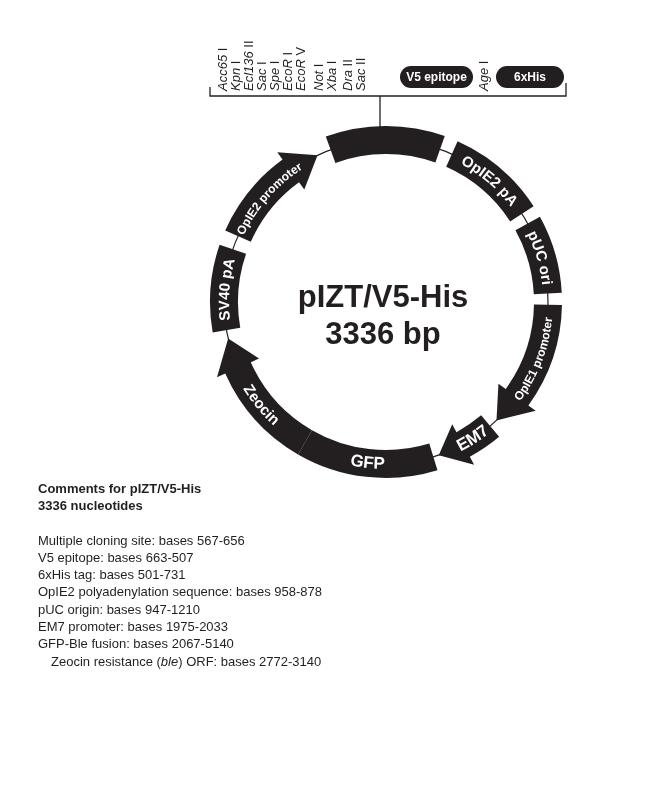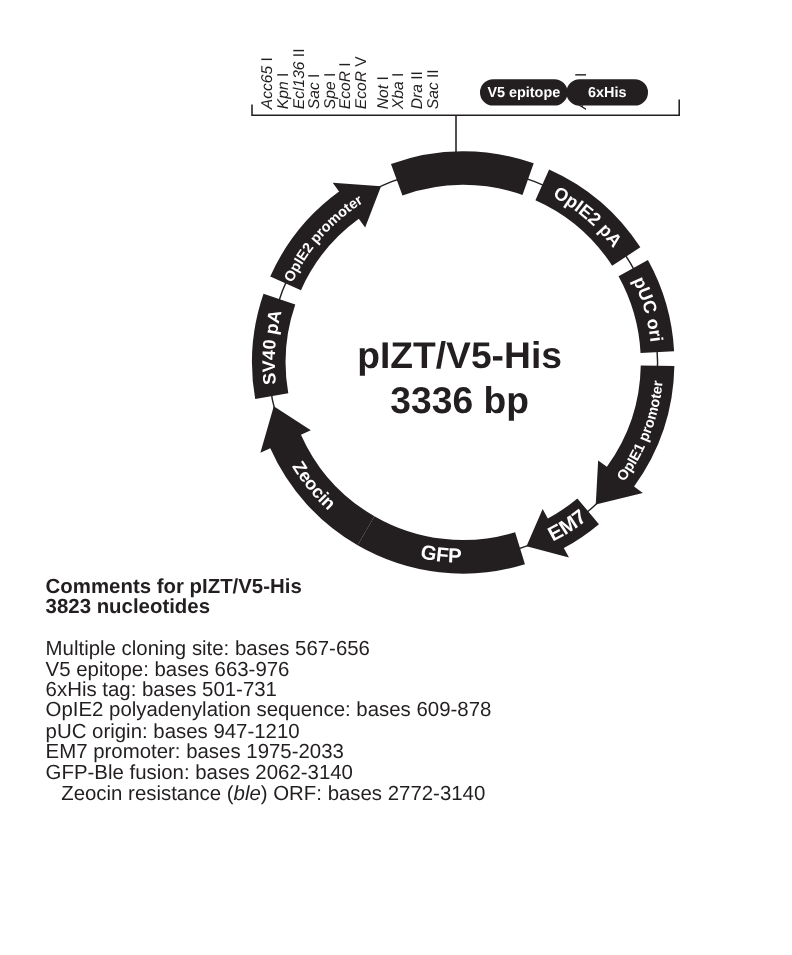--- a/index.html
+++ b/index.html
@@ -3,21 +3,21 @@
 <meta charset="utf-8">
 <style>
   html, body { margin: 0; padding: 0; background: #ffffff; }
   body { width: 660px; height: 796px; position: relative; overflow: hidden;
          font-family: "Liberation Sans", sans-serif; color: #231f20; }
   #map { position: absolute; left: 0; top: 0; }
   .site-label { position: absolute; font-size: 13px; line-height: 13px;
                 transform-origin: left top; white-space: nowrap; color: #231f20; }
   .tag-box { position: absolute; background: #231f20; color: #fff; font-weight: bold;
              font-size: 12px; height: 22px; line-height: 22px; text-align: center; border-radius: 11px; }
-  .comments { position: absolute; left: 38px; top: 480px; font-size: 17px; line-height: 17.3px; color: #231f20; }
+  .comments { position: absolute; left: 38px; top: 480px; font-size: 13px; line-height: 17.3px; color: #231f20; }
   .comments .hdr { font-weight: bold; }
   .comments .gap { height: 17px; }
   .comments .indent { padding-left: 13px; }
 </style>
 </head>
 <body>
 
 <svg id="map" width="660" height="500" viewBox="0 0 660 500">
   <g id="bracket">
     <path d="M210 87 L210 96 L566 96 L566 83" fill="none" stroke="#231f20" stroke-width="1.3"></path>
@@ -82,30 +82,30 @@
     <div class="site-label" style="left: 281px; top: 91px; transform: rotate(-90deg);"><i>EcoR</i><span> I</span></div>
     <div class="site-label" style="left: 294px; top: 91px; transform: rotate(-90deg);"><i>EcoR</i><span> V</span></div>
     <div class="site-label" style="left: 312px; top: 91px; transform: rotate(-90deg);"><i>Not</i><span> I</span></div>
     <div class="site-label" style="left: 325px; top: 91px; transform: rotate(-90deg);"><i>Xba</i><span> I</span></div>
     <div class="site-label" style="left: 341px; top: 91px; transform: rotate(-90deg);"><i>Dra</i><span> II</span></div>
     <div class="site-label" style="left: 354px; top: 91px; transform: rotate(-90deg);"><i>Sac</i><span> II</span></div>
     <div class="site-label" style="left: 477px; top: 91px; transform: rotate(-90deg);"><i>Age</i><span> I</span></div>
   </div>
 <div id="mcs-tags">
     <div class="tag-box" style="left: 400px; top: 66px; width: 73px;">V5 epitope</div>
-    <div class="tag-box" style="left: 472px; top: 66px; width: 68px;">6xHis</div>
+    <div class="tag-box" style="left: 496px; top: 66px; width: 68px;">6xHis</div>
   </div>
 
 <div class="comments">
   <div class="hdr">Comments for pIZT/V5-His</div>
-  <div class="hdr">3823 nucleotides</div>
+  <div class="hdr">3336 nucleotides</div>
   <div class="gap"></div>
   <div id="comment-lines">
       <div>Multiple cloning site: bases 567-656</div>
-      <div>V5 epitope: bases 663-976</div>
+      <div>V5 epitope: bases 663-507</div>
       <div>6xHis tag: bases 501-731</div>
-      <div>OpIE2 polyadenylation sequence: bases 609-878</div>
+      <div>OpIE2 polyadenylation sequence: bases 958-878</div>
       <div>pUC origin: bases 947-1210</div>
       <div>EM7 promoter: bases 1975-2033</div>
-      <div>GFP-Ble fusion: bases 2062-3140</div>
+      <div>GFP-Ble fusion: bases 2067-5140</div>
       <div class="indent">Zeocin resistance (<i>ble</i>) ORF: bases 2772-3140</div>
     </div>
 </div>
 
 </body></html>

